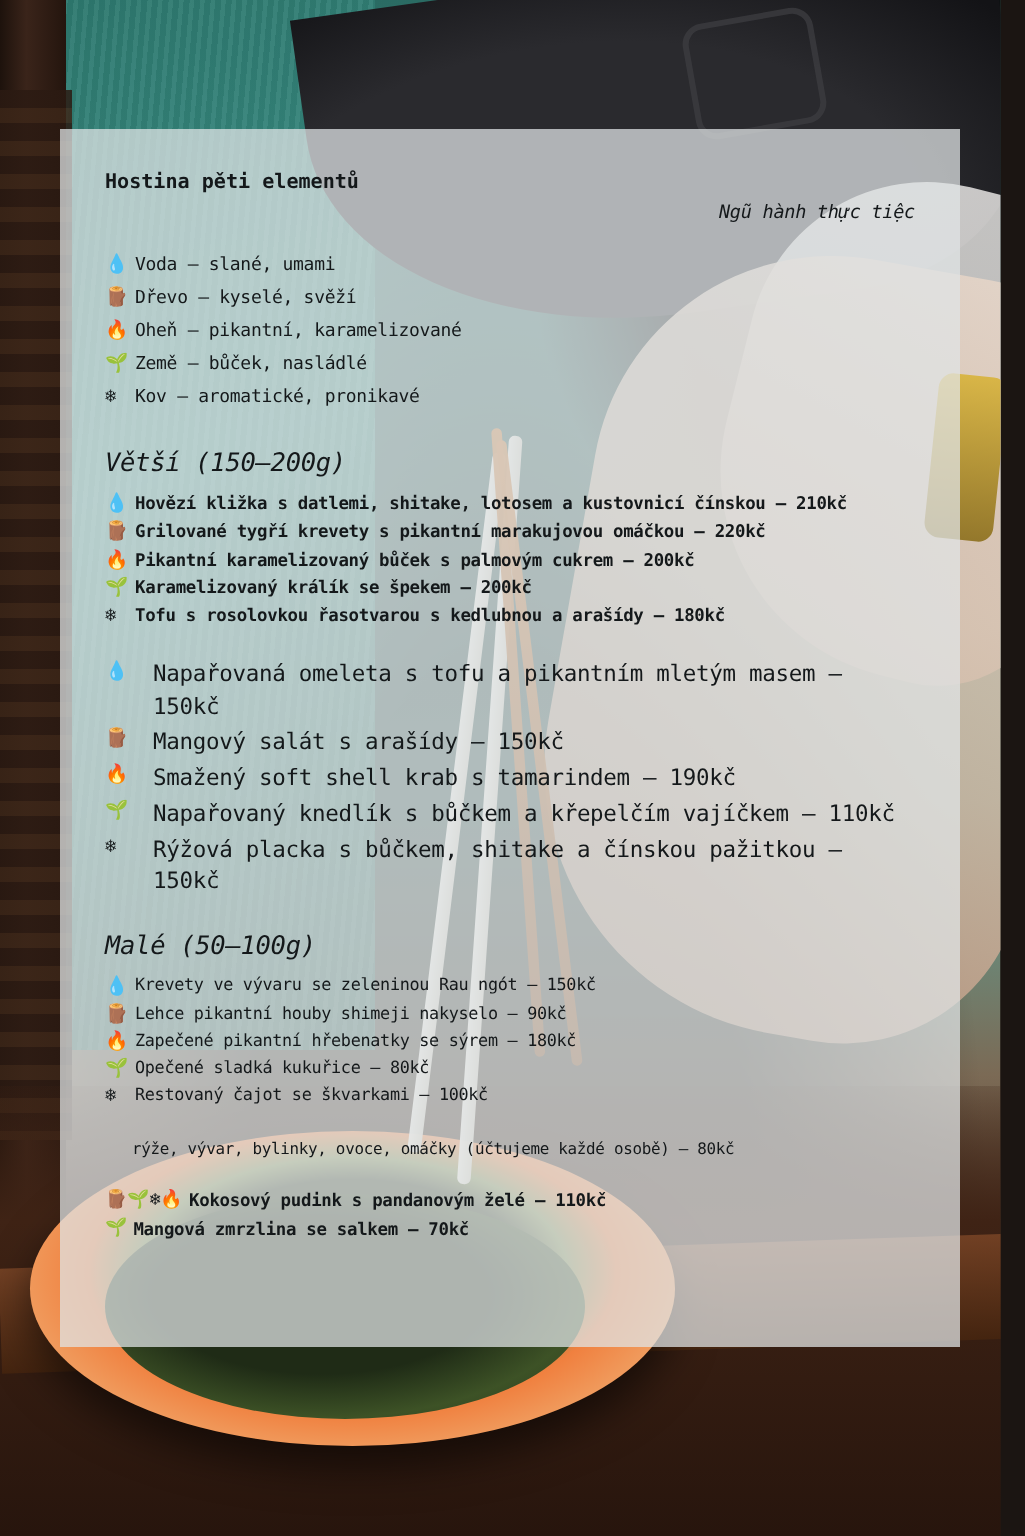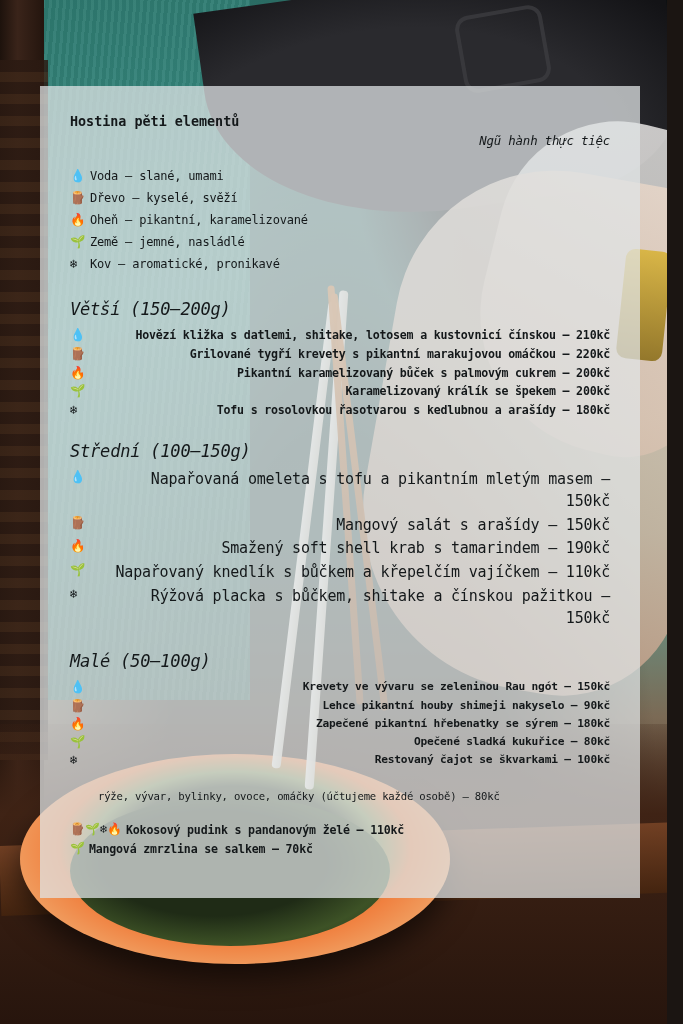--- a/index.html
+++ b/index.html
@@ -192,27 +192,27 @@
     font-style: italic;
     font-size: 17px;
     margin: 0 0 6px 0;
   }
   .dish {
     display: flex;
     align-items: flex-start;
     margin-bottom: 2px;
   }
   .dish .el-icon { width: 20px; flex: 0 0 20px; }
-  .dish-text { flex: 1; text-align: right; }
+  .dish-text { flex: 1; }
   .big .dish-text { font-weight: bold; font-size: 11.6px; line-height: 1.45; }
   .mid .dish-text { font-weight: normal; font-size: 15px; line-height: 1.45; margin-left: 12px; }
-  .small .dish-text { font-weight: bold; font-size: 11.2px; line-height: 1.42; }
+  .small .dish-text { font-weight: normal; font-size: 11.2px; line-height: 1.42; }
 
   .note {
-    margin: 10px 0 18px 28px;
+    margin: 10px 0 18px 18px;
     font-size: 10.6px;
   }
 
   .dessert { display: flex; align-items: flex-start; margin-bottom: 3px; }
   .dessert .el-icon { width: auto; flex: 0 0 auto; margin-right: 4px; }
   .dessert-text { font-weight: bold; font-size: 11.6px; }
   .multi-icon { letter-spacing: 0px; font-size: 12px; }
 </style>
 </head>
 <body>
@@ -251,21 +251,21 @@
       <div class="el-row">
         <span class="el-icon">🪵</span>
         <span class="el-text">Dřevo – kyselé, svěží</span>
       </div>
       <div class="el-row">
         <span class="el-icon">🔥</span>
         <span class="el-text">Oheň – pikantní, karamelizované</span>
       </div>
       <div class="el-row">
         <span class="el-icon">🌱</span>
-        <span class="el-text">Země – jemné, nasládlé</span>
+        <span class="el-text">Země – bůček, nasládlé</span>
       </div>
       <div class="el-row">
         <span class="el-icon">❄</span>
         <span class="el-text">Kov – aromatické, pronikavé</span>
       </div>
     </div>
 
     <div class="section big">
       <div class="section-head">Větší (150–200g)</div>
       <div class="dish">
@@ -284,21 +284,20 @@
         <span class="el-icon">🌱</span>
         <span class="dish-text">Karamelizovaný králík se špekem – 200kč</span>
       </div>
       <div class="dish">
         <span class="el-icon">❄</span>
         <span class="dish-text">Tofu s rosolovkou řasotvarou s kedlubnou a arašídy – 180kč</span>
       </div>
     </div>
 
     <div class="section mid">
-      <div class="section-head">Střední (100–150g)</div>
       <div class="dish">
         <span class="el-icon">💧</span>
         <span class="dish-text">Napařovaná omeleta s tofu a pikantním mletým masem – 150kč</span>
       </div>
       <div class="dish">
         <span class="el-icon">🪵</span>
         <span class="dish-text">Mangový salát s arašídy – 150kč</span>
       </div>
       <div class="dish">
         <span class="el-icon">🔥</span>

